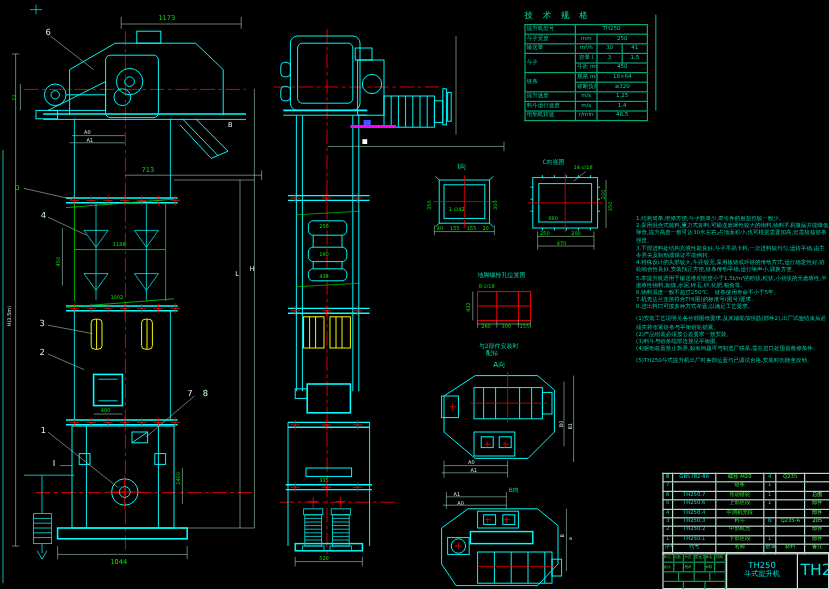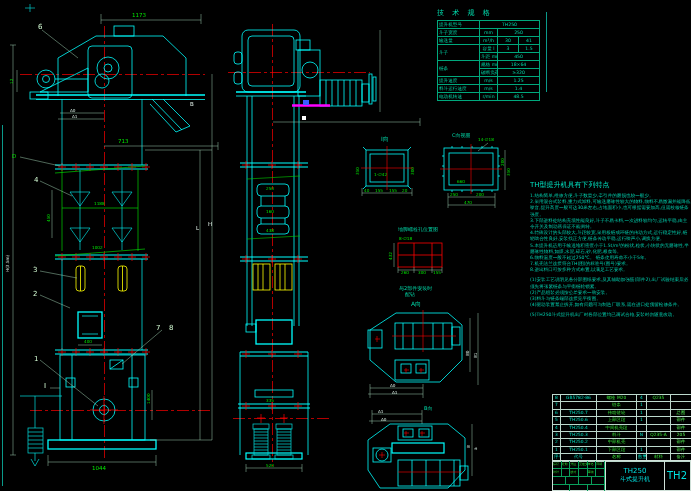--- a/index.html
+++ b/index.html
@@ -45,21 +45,21 @@
   #tblock{position:absolute;left:552px;top:460px;width:139px;height:31px;
           border:1px solid #cfe0d8;display:flex;box-sizing:border-box;}
   #tblock .lzone{width:52px;border-right:1px solid #cfe0d8;position:relative;}
   #tblock .lzone .r{border-bottom:1px solid #0aa05c;height:7px;display:flex;}
   #tblock .lzone .r div{border-right:1px solid #0aa05c;flex:1;color:#2ee62e;
           font-size:3px;line-height:7px;overflow:hidden;white-space:nowrap;}
   #tblock .czone{width:58px;border-right:1px solid #cfe0d8;text-align:center;
           color:#00e0e0;display:flex;flex-direction:column;justify-content:center;}
   #tblock .czone .model{font-size:7px;line-height:1.1;}
   #tblock .czone .prod{font-size:6px;line-height:1.1;}
-  #tblock .rzone{flex:1;color:#00e0e0;font-size:10px;overflow:hidden;
+  #tblock .rzone{flex:1;color:#00e0e0;font-size:13px;overflow:hidden;
           display:flex;align-items:center;padding-left:2px;}
 </style>
 </head>
 <body>
 
 <div id="screen">
 
 <svg width="691" height="491" viewBox="0 0 691 491">
 
   <g stroke="#0a9a8a" stroke-width="1">
@@ -436,21 +436,20 @@
           <tr>
             <td>电动机转速</td>
             <td>r/min</td>
             <td colspan="2">48.5</td>
           </tr>
         </tbody>
     </table>
   </div>
 
   <div id="features">
-    <div class="head">TH型提升机具有下列特点</div>
     <div>
         <div class="tline">1.结构简单,维修方便,斗子数量少,牵引件的磨损也较一般少。</div>
         <div class="tline">2.采用混合式装料,重力式卸料,可输送磨琢性较大的物料,物料不易撒漏并能降低噪音,提升高度一般可达30米左右,占地面积小,也可根据需要加高,但需校核链条强度。</div>
         <div class="tline">3.下部进料处结构充填性能良好,斗子不易卡料,一次进料较均匀,运转平稳,由主令开关及制动器保证不能倒转。</div>
         <div class="tline">4.特殊设计的头部较大,斗距较宽,采用板链或环链的传动方式,运行稳定性好,链轮啮合性良好,安装找正方便,链条传动平稳,运行噪声小,调换方便。</div>
         <div class="tline">5.本提升机适用于输送堆积密度小于1.5t/m³的粉状,粒状,小块状的无磨琢性,半磨琢性物料,如煤,水泥,碎石,砂,化肥,粮食等。</div>
         <div class="tline">6.物料温度一般不超过250℃。      链条使用寿命不小于5年。</div>
         <div class="tline">7.机壳法兰连接符合TH(图)的标准号(图号)要求。</div>
         <div class="tline">8.进出料口可按多种方式布置,以满足工艺要求。</div>
         <div class="sp"></div>

